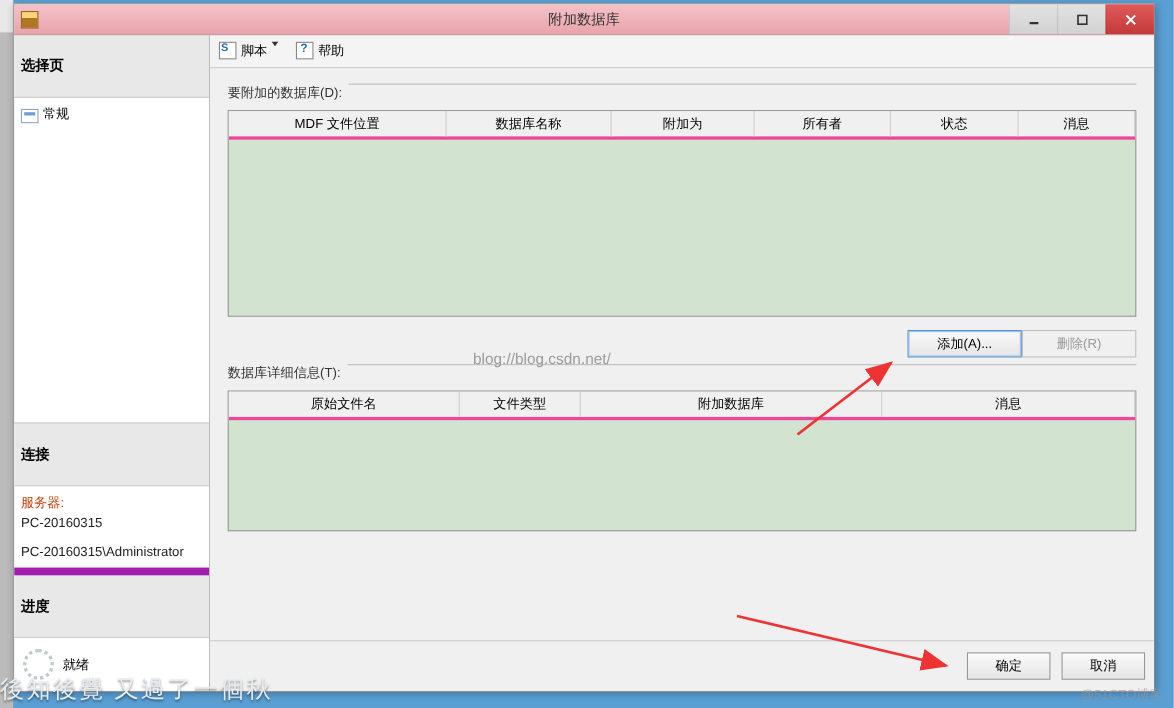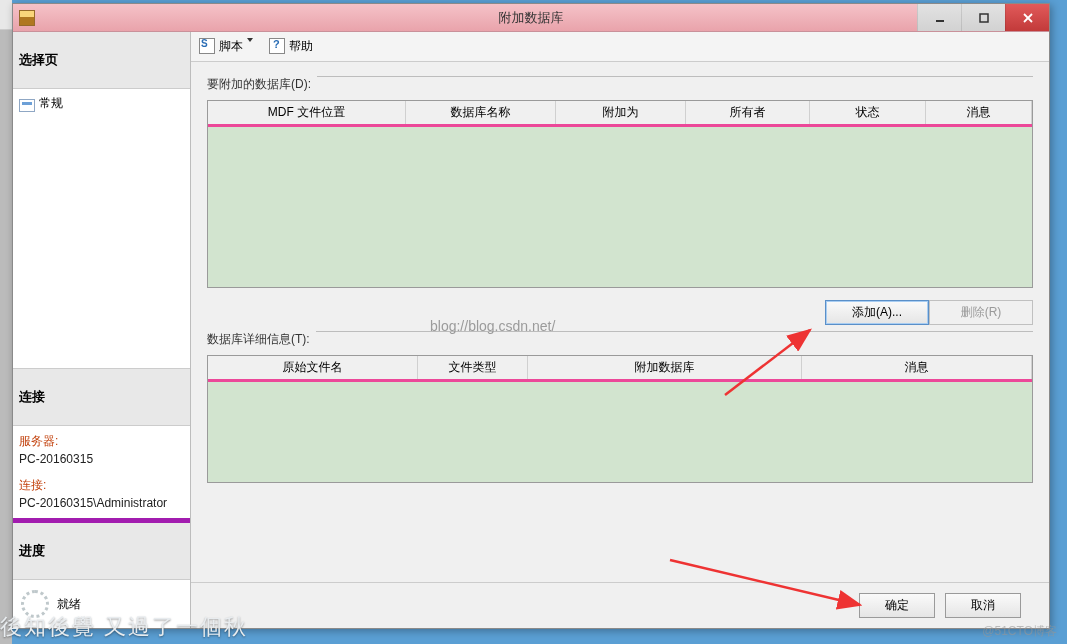--- a/index.html
+++ b/index.html
@@ -141,21 +141,21 @@
       cursor: pointer;
     }
     .sidebar-link .link-icon {
       width: 14px;
       height: 14px;
       background: #7fa8d6;
       border: 1px solid #3f6c9c;
     }
     .sidebar-link a { color: #1047c9; text-decoration: underline; }
     .progress-header {
-      border-top: 5px solid #a21caf;
+      border-top: 7px solid #a21caf;
     }
     .progress-body {
       padding: 10px 8px;
       display: flex;
       align-items: center;
       gap: 8px;
     }
     .progress-ring {
       width: 28px;
       height: 28px;
@@ -292,21 +292,21 @@
       border: 1px solid #c0c0c0;
       cursor: default;
     }
     .grid2 { height: 128px; }
     .g2-c1{width:210px;text-align:left;padding-left:12px;}
     .g2-c2{width:110px;}
     .g2-c3{width:274px;text-align:left;}
     .g2-c4{flex:1;text-align:left;border-right:none;}
     .dialog-buttons {
       border-top: 1px solid #ccc;
-      padding: 10px 28px;
+      padding: 10px 8px;
       display: flex;
       justify-content: flex-end;
       gap: 10px;
     }
     .dialog-buttons .btn { width: 76px; }
     .watermark {
       position: absolute;
       left: 430px;
       top: 318px;
       color: #9b9b9b;
@@ -376,21 +376,20 @@
         <div class="sidebar-item">
           <span class="mini-icon"></span>
           <span>常规</span>
         </div>
       </div>
       <div class="sidebar-section-header sidebar-section-conn">连接</div>
       <div class="sidebar-conn-body">
         <div class="lbl">服务器:</div>
         <div class="val">PC-20160315</div>
         <div style="height:8px;"></div>
-        <div class="lbl">连接:</div>
         <div class="val">PC-20160315\Administrator</div>
       </div>
       <div class="sidebar-section-header progress-header">进度</div>
       <div class="progress-body">
         <div class="progress-ring"></div>
         <span>就绪</span>
       </div>
     </div>
 
     <div class="main">

